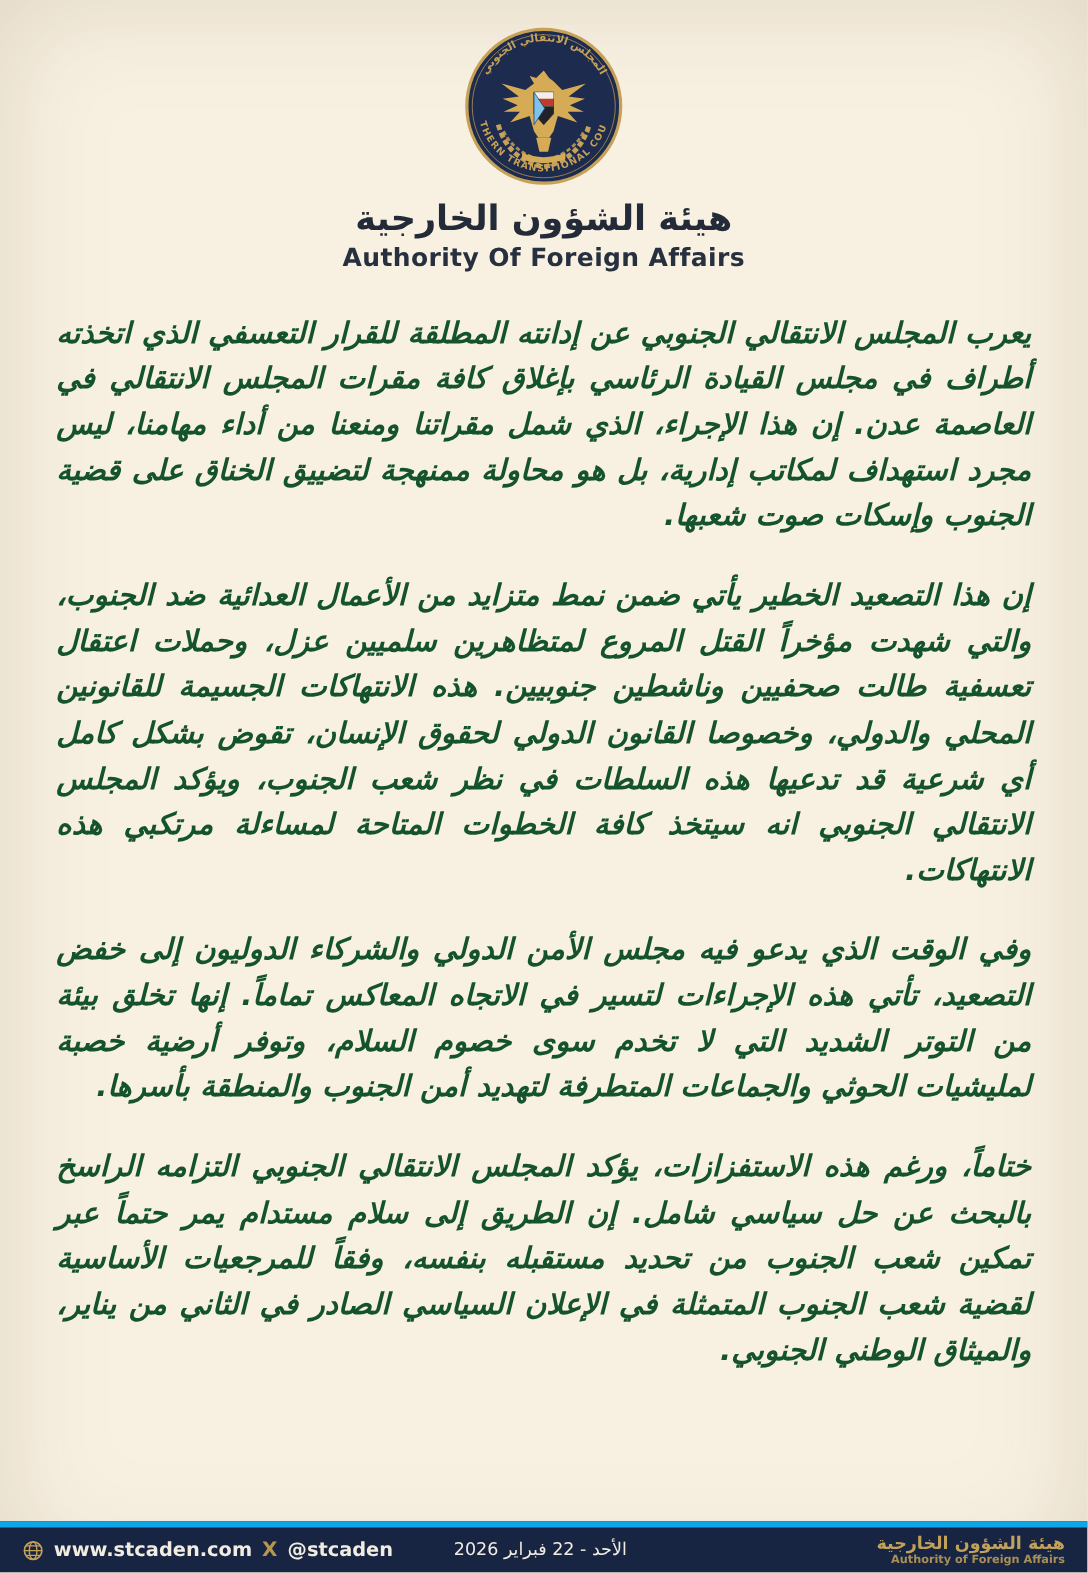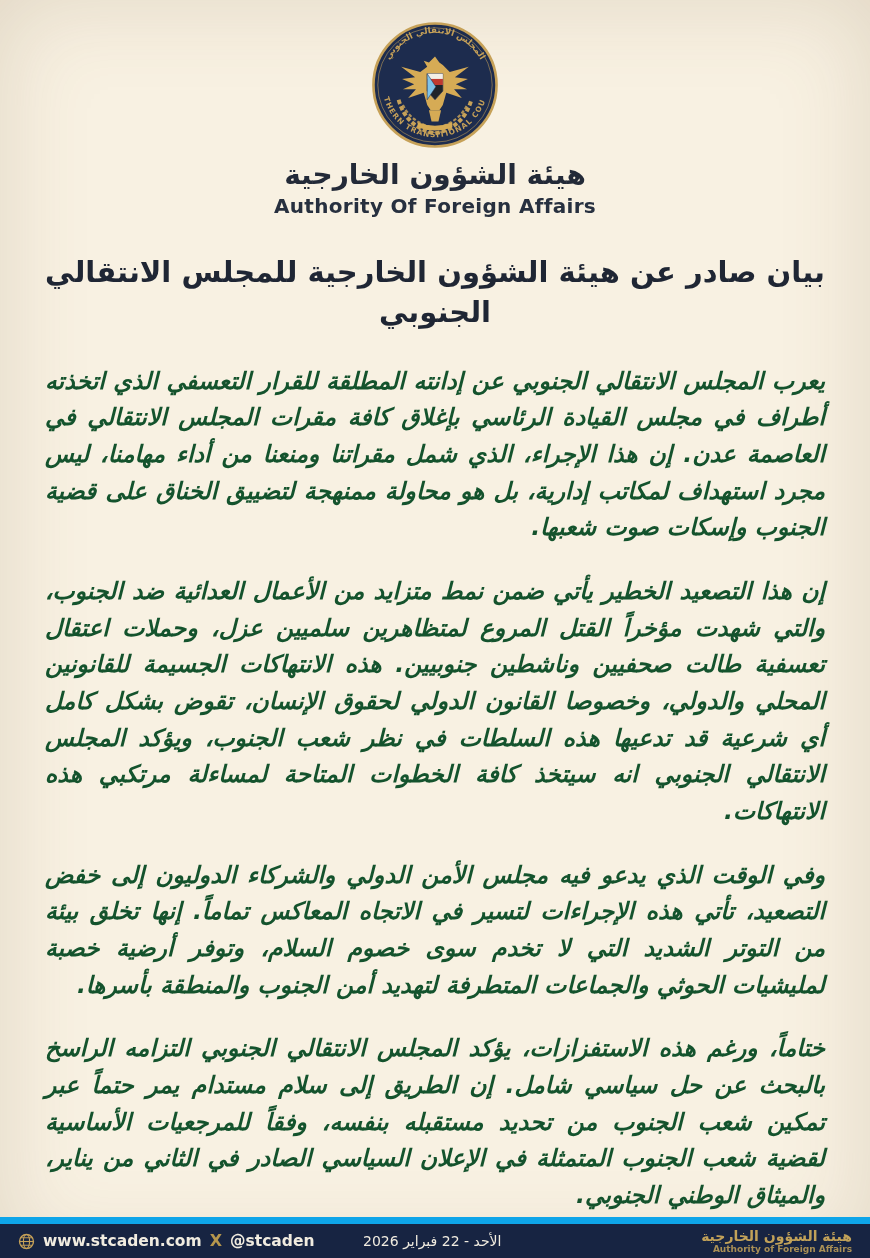--- a/index.html
+++ b/index.html
@@ -32,21 +32,21 @@
   
   .body-text{ margin:30px 45px 0 45px; }
   .body-text p{
     direction:rtl;text-align:justify;
     font-size:23.5px;font-weight:700;color:#14532d;
     line-height:1.56;margin:12px 0 27px 0;font-style:italic;
   }
   
   .footer{
     position:absolute;left:0;bottom:0;width:100%;height:41px;
-    background:#172442;border-top:7px solid #0ea5e9;
+    background:#172442;border-top:5px solid #0ea5e9;
     box-sizing:border-box;
     display:flex;align-items:center;justify-content:space-between;
     padding:0 18px;color:#f1ece0;
   }
   .footer-left{ display:flex;align-items:center;gap:8px;font-size:15.5px;font-weight:700; }
   .x-glyph{ color:#b5964d;font-weight:900;font-size:16px;line-height:1; }
   .footer-date{
     position:absolute;left:50%;transform:translateX(-52%);
     direction:rtl;font-size:14px;font-weight:400;color:#f1ece0;
   }
@@ -92,21 +92,20 @@
             <path d="M66 75 L84 75 L84 82 L75 92 L66 82 Z" fill="#20242a"></path>
             <path d="M66 62 L76 77 L66 92 Z" fill="#7fc3e8" stroke="#1d2c4e" stroke-width="0.6"></path>
           </g>
         </g>
       </svg>
     </div>
     <div class="org-ar">هيئة الشؤون الخارجية</div>
     <div class="org-en">Authority Of Foreign Affairs</div>
   </div>
 
-  <div class="title">بيان صادر عن هيئة الشؤون الخارجية للمجلس الانتقالي الجنوبي</div>
 
   <div class="body-text">
     <p>يعرب المجلس الانتقالي الجنوبي عن إدانته المطلقة للقرار التعسفي الذي اتخذته أطراف في مجلس القيادة الرئاسي بإغلاق كافة مقرات المجلس الانتقالي في العاصمة عدن. إن هذا الإجراء، الذي شمل مقراتنا ومنعنا من أداء مهامنا، ليس مجرد استهداف لمكاتب إدارية، بل هو محاولة ممنهجة لتضييق الخناق على قضية الجنوب وإسكات صوت شعبها.</p>
     <p>إن هذا التصعيد الخطير يأتي ضمن نمط متزايد من الأعمال العدائية ضد الجنوب، والتي شهدت مؤخراً القتل المروع لمتظاهرين سلميين عزل، وحملات اعتقال تعسفية طالت صحفيين وناشطين جنوبيين. هذه الانتهاكات الجسيمة للقانونين المحلي والدولي، وخصوصا القانون الدولي لحقوق الإنسان، تقوض بشكل كامل أي شرعية قد تدعيها هذه السلطات في نظر شعب الجنوب، ويؤكد المجلس الانتقالي الجنوبي انه سيتخذ كافة الخطوات المتاحة لمساءلة مرتكبي هذه الانتهاكات.</p>
     <p>وفي الوقت الذي يدعو فيه مجلس الأمن الدولي والشركاء الدوليون إلى خفض التصعيد، تأتي هذه الإجراءات لتسير في الاتجاه المعاكس تماماً. إنها تخلق بيئة من التوتر الشديد التي لا تخدم سوى خصوم السلام، وتوفر أرضية خصبة لمليشيات الحوثي والجماعات المتطرفة لتهديد أمن الجنوب والمنطقة بأسرها.</p>
     <p>ختاماً، ورغم هذه الاستفزازات، يؤكد المجلس الانتقالي الجنوبي التزامه الراسخ بالبحث عن حل سياسي شامل. إن الطريق إلى سلام مستدام يمر حتماً عبر تمكين شعب الجنوب من تحديد مستقبله بنفسه، وفقاً للمرجعيات الأساسية لقضية شعب الجنوب المتمثلة في الإعلان السياسي الصادر في الثاني من يناير، والميثاق الوطني الجنوبي.</p>
   </div>
 
   <div class="footer">
     <div class="footer-left">

